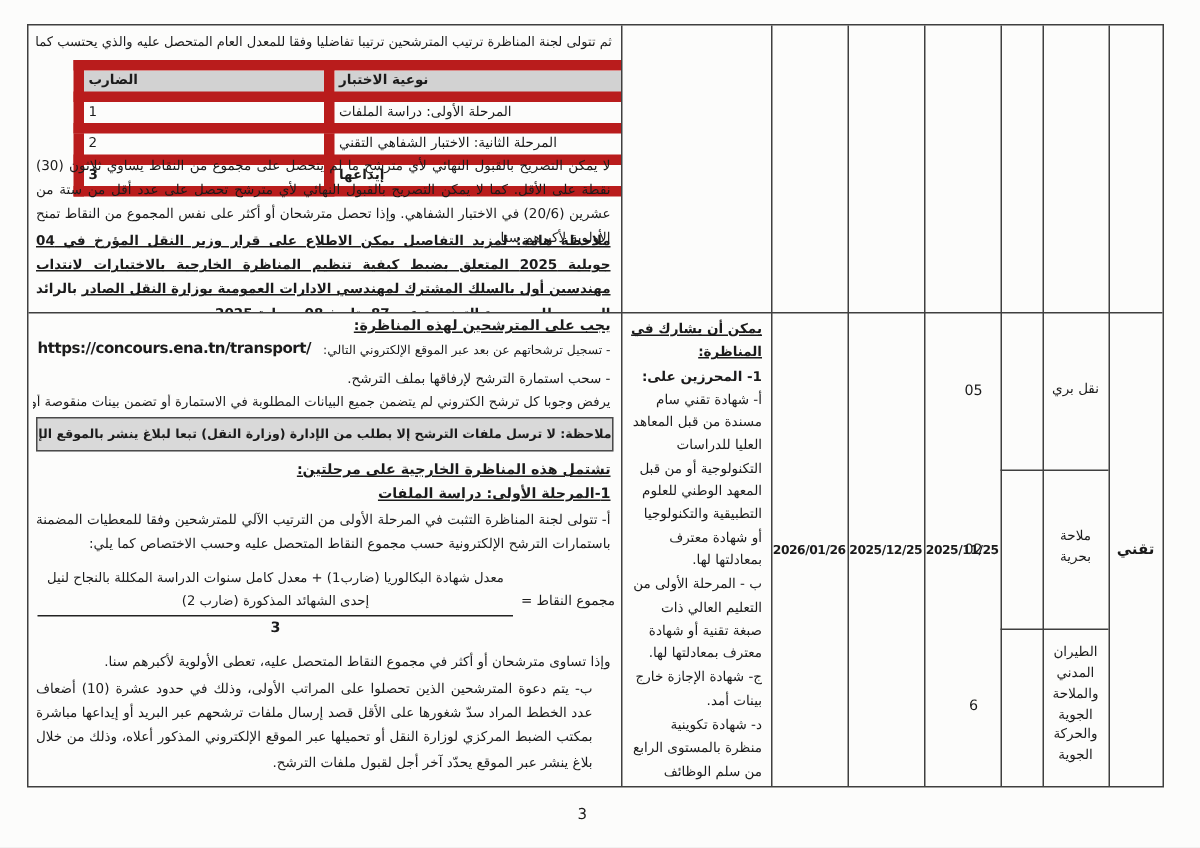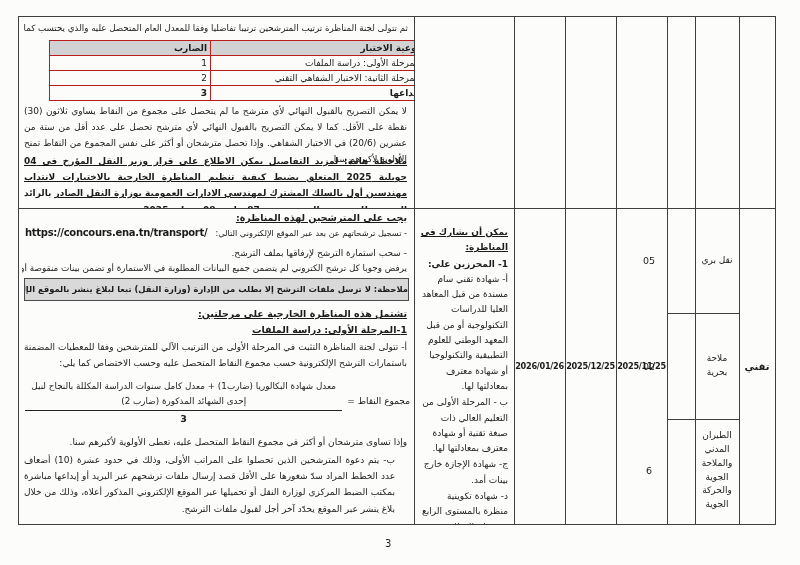--- a/index.html
+++ b/index.html
@@ -8,21 +8,21 @@
   .tbl{position:absolute;left:18px;top:16px;width:756px;height:507px;border:1px solid #3f3f3f;}
   .vl{position:absolute;top:0;bottom:0;width:1px;background:#3f3f3f;}
   .hl{position:absolute;height:1px;background:#3f3f3f;}
   .cell{position:absolute;overflow:hidden;direction:rtl;}
 
   
   .r1-main{left:0;top:0;width:395px;height:191px;}
   .intro{position:absolute;top:6px;right:6px;left:3px;font-size:8.7px;white-space:nowrap;overflow:hidden;text-align:right;}
   table.score{position:absolute;top:23px;left:30px;width:360px;border-collapse:collapse;direction:rtl;
               font-size:9px;table-layout:fixed;}
-  table.score td{border:1px solid #b91c1c;text-align:right;height:14px;padding:0 3px;overflow:hidden;white-space:nowrap;}
+  table.score td{border:7px solid #b91c1c;text-align:left;height:14px;padding:0 3px;overflow:hidden;white-space:nowrap;}
   table.score tr.head td{background:#d2d2d2;font-weight:bold;}
   table.score tr.total td{font-weight:bold;}
   .rules{position:absolute;top:86px;left:5px;right:7px;font-size:9px;line-height:1.78;text-align:justify;}
   .note1{position:absolute;top:136px;left:5px;right:7px;font-size:9px;line-height:1.8;font-weight:bold;text-align:justify;margin:0;}
   .u{text-decoration:underline;}
 
   
   .r2-main{left:0;top:191px;width:395px;height:316px;}
   .h-bold{font-weight:bold;text-decoration:underline;font-size:9.5px;white-space:nowrap;}
   .b-head{position:absolute;top:4px;right:7px;}
@@ -38,21 +38,21 @@
   .stage1a{position:absolute;top:131px;left:5px;right:7px;font-size:9px;line-height:1.8;text-align:justify;}
   .formula{position:absolute;top:171px;left:6px;right:4px;display:flex;align-items:center;gap:5px;direction:rtl;}
   .flabel{font-size:9px;white-space:nowrap;}
   .frac{flex:1;min-width:0;}
   .fnum{font-size:8.8px;line-height:1.7;text-align:center;border-bottom:1.2px solid #222;padding-bottom:1px;}
   .fden{font-size:9.5px;font-weight:bold;text-align:center;padding-top:2px;}
   .tie{position:absolute;top:229px;right:7px;font-size:9px;white-space:nowrap;}
   .stage1b{position:absolute;top:244px;left:5px;right:19px;font-size:9px;line-height:1.8;text-align:justify;}
 
   
-  .r2-cond{left:395px;top:191px;width:100px;height:316px;padding:17px 6px;box-sizing:border-box;
+  .r2-cond{left:395px;top:191px;width:100px;height:316px;padding:5px 6px;box-sizing:border-box;
            font-size:9px;line-height:1.7;text-align:right;}
   .c-head{font-weight:bold;text-decoration:underline;margin-bottom:1px;}
   .c-clause{font-weight:bold;}
   .c-item{margin-bottom:1px;}
 
   
   .datecell{top:191px;width:51px;height:316px;display:flex;align-items:center;justify-content:center;
             font-weight:bold;font-size:8.2px;letter-spacing:-0.3px;direction:ltr;white-space:nowrap;}
   .countcell{left:616px;width:28px;display:flex;align-items:center;justify-content:center;font-size:9.5px;}
   .speccell{left:676px;width:44px;display:flex;align-items:center;justify-content:center;text-align:center;

